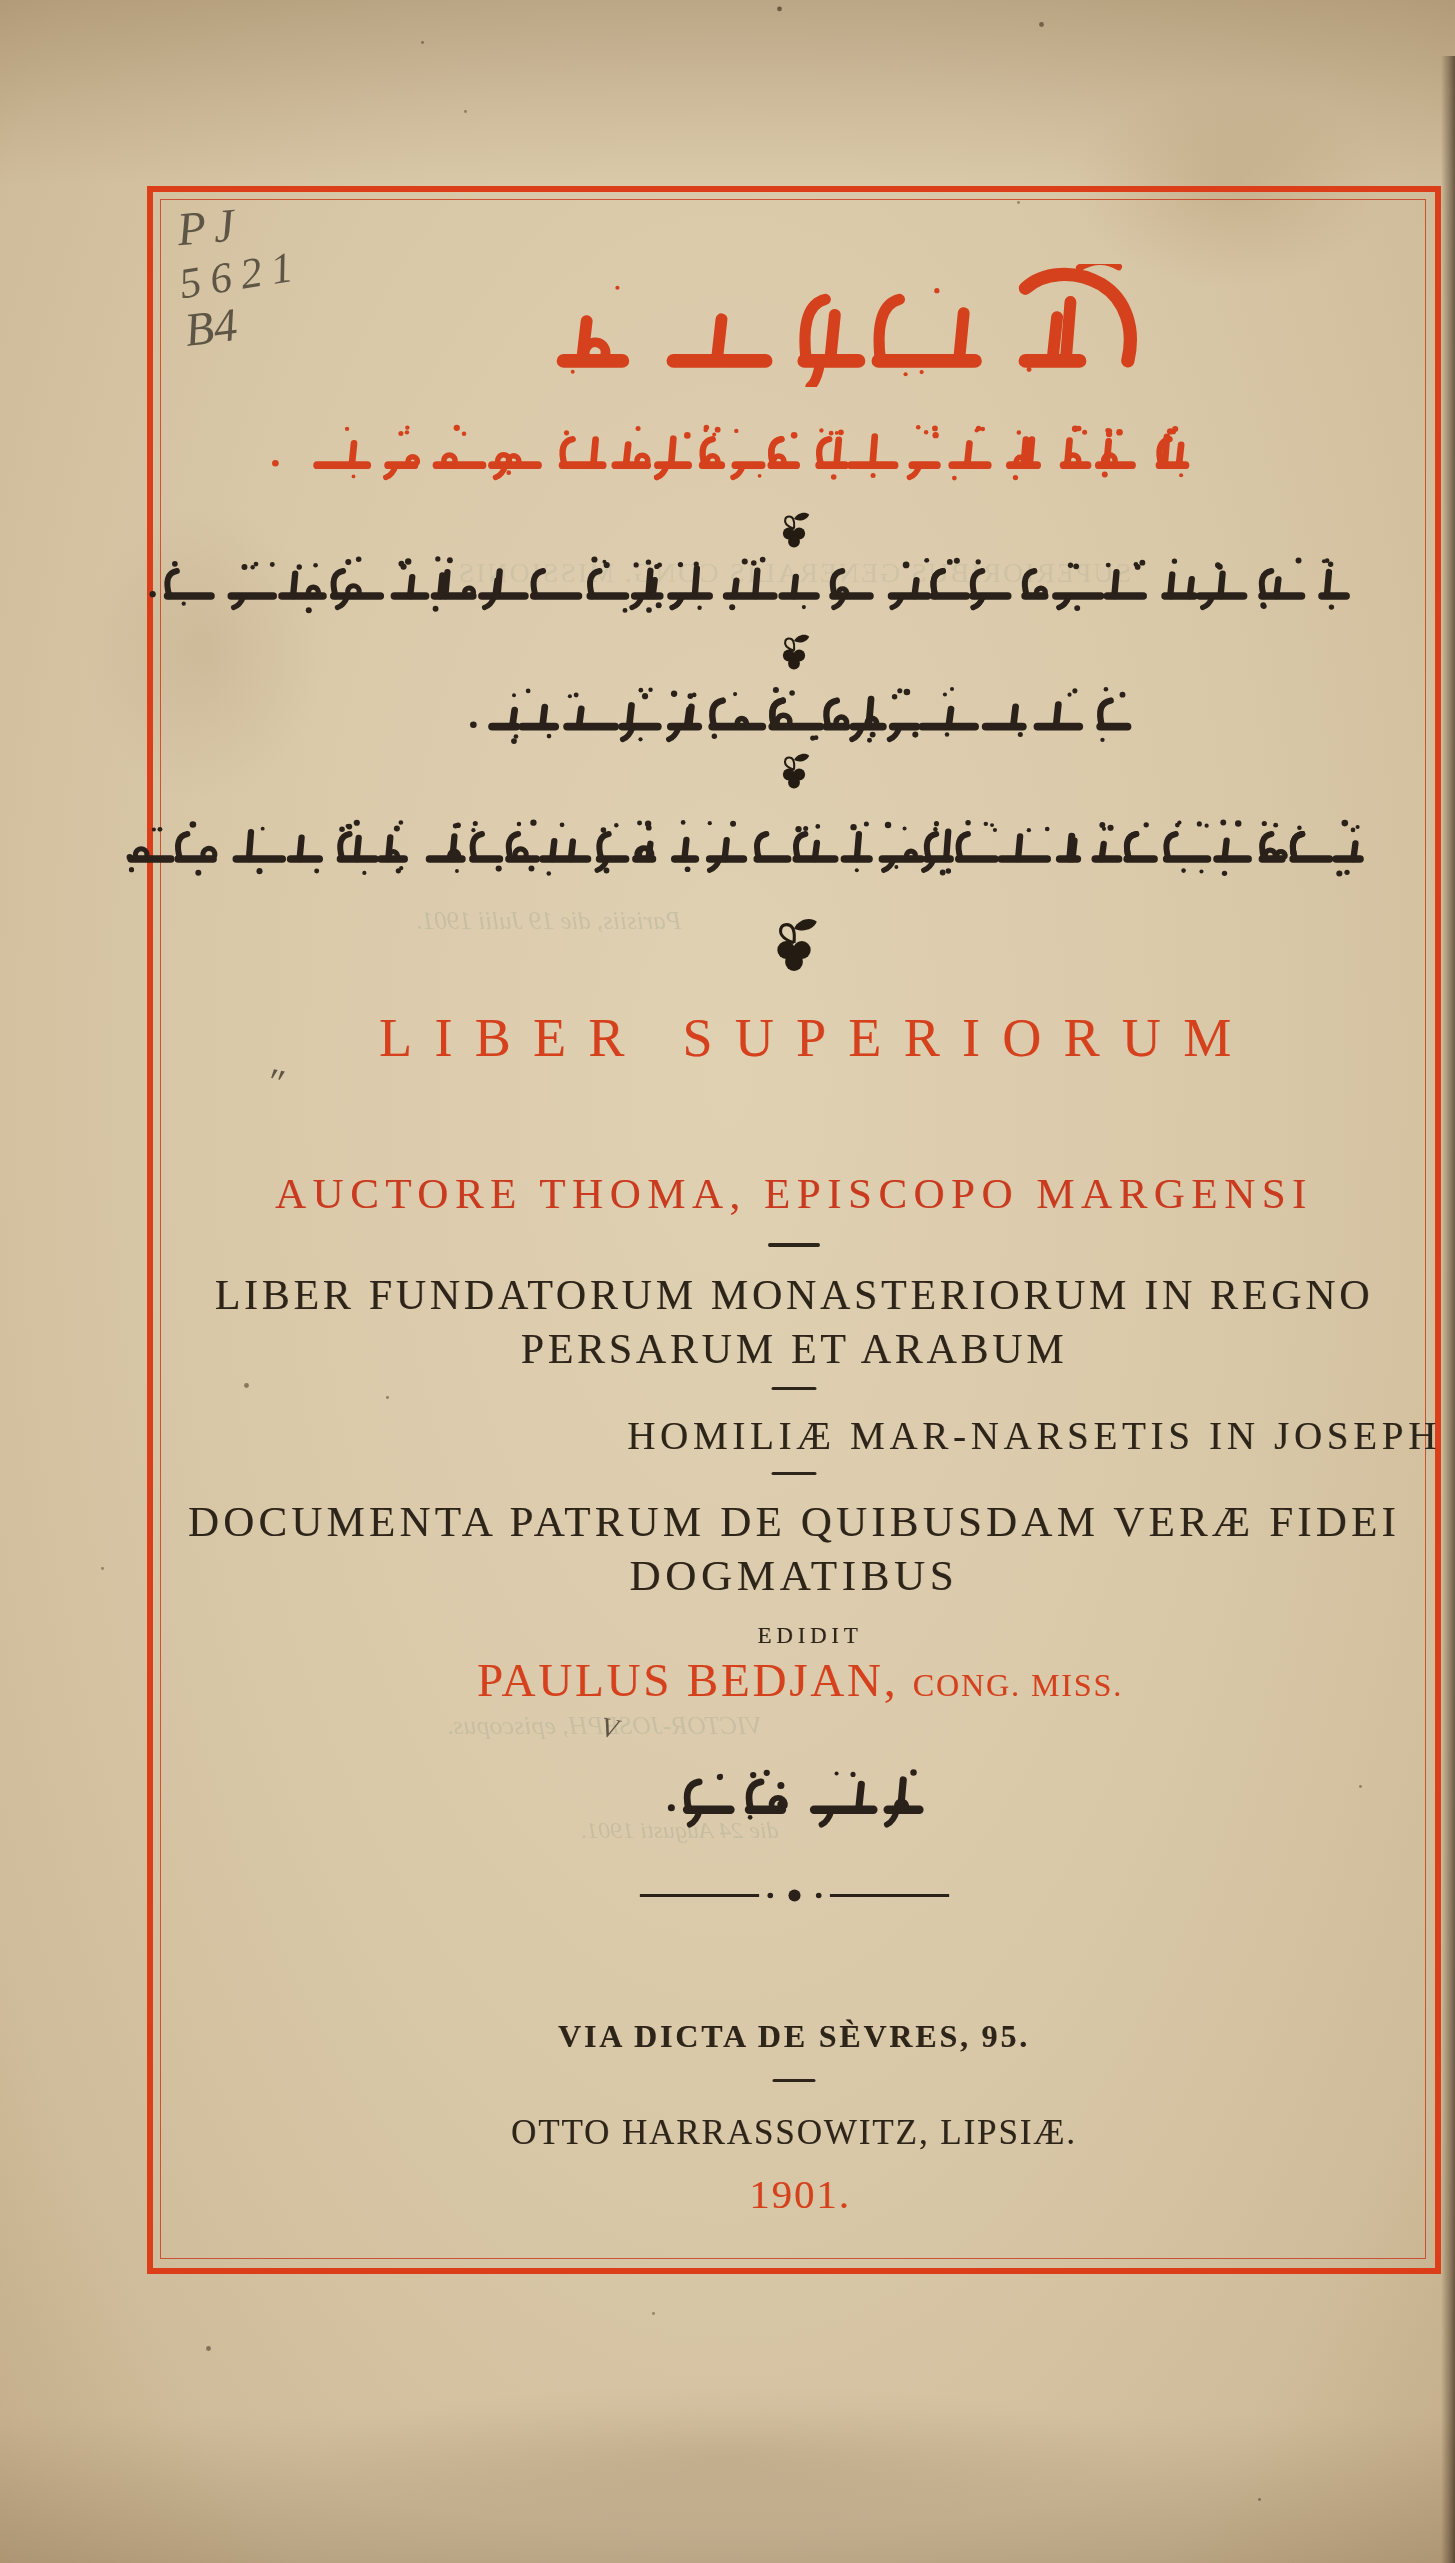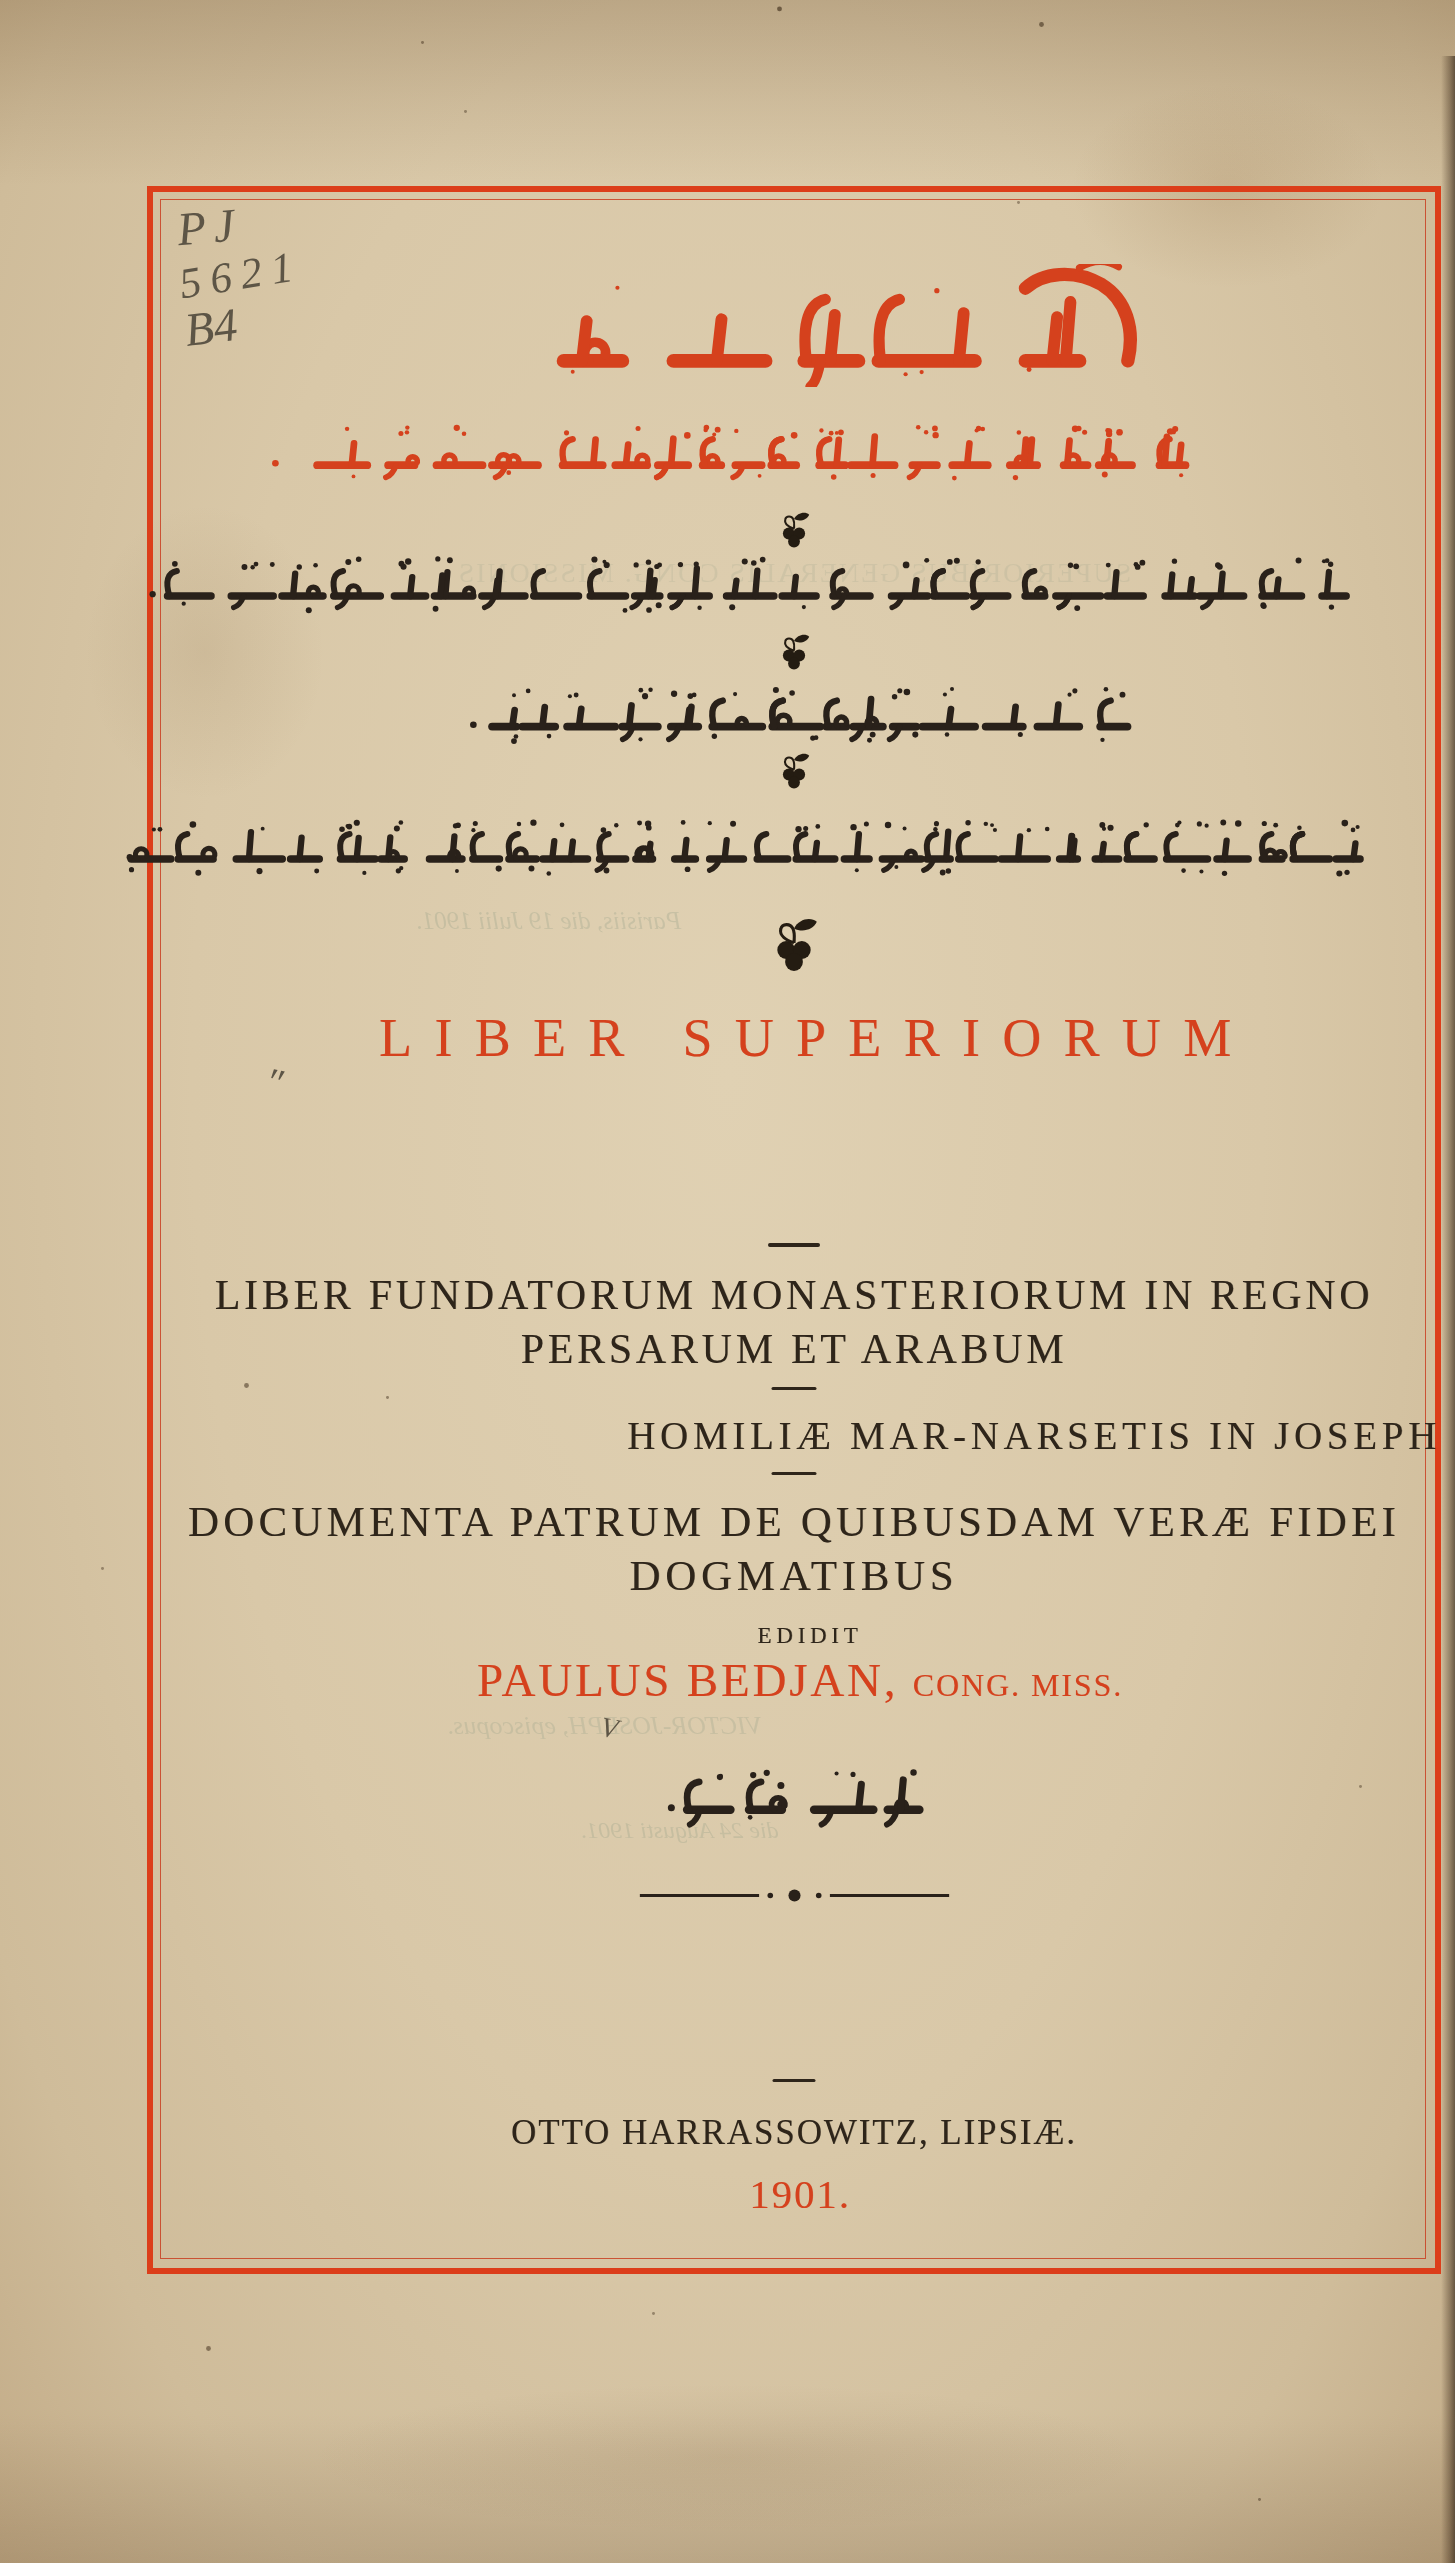--- a/index.html
+++ b/index.html
@@ -664,20 +664,21 @@
   </div>
 
   <div class="ctr b-orn4">
     <svg width="48" height="56" viewBox="0 0 40 46">
         <use href="#grape" xlink:href="#grape"></use>
       </svg>
   </div>
 
   <div class="ctr red t-libsup">LIBER  SUPERIORUM</div>
   <div class="abs pencil tick">″</div>
+  <div class="ctr red-dk t-auctore">AUCTORE  THOMA,  EPISCOPO  MARGENSI</div>
 
   <div class="ctr rule-wrap" style="top:1243px;">
     <span class="rule" style="width:52px;height:3.7px;display:inline-block;"></span>
   </div>
 
   <div class="ctr ink t-fund">LIBER FUNDATORUM MONASTERIORUM IN REGNO</div>
   <div class="ctr ink t-pers">PERSARUM ET ARABUM</div>
 
   <div class="ctr rule-wrap" style="top:1387px;">
     <span class="rule" style="width:45px;height:3.3px;display:inline-block;"></span>
@@ -738,20 +739,21 @@
       <g fill="#29211a" stroke="#29211a">
         <line x1="2" y1="9" x2="130" y2="9" stroke-width="3"></line>
         <circle cx="142" cy="9" r="3" stroke="none"></circle>
         <circle cx="168" cy="9" r="6.5" stroke="none"></circle>
         <circle cx="194" cy="9" r="3" stroke="none"></circle>
         <line x1="206" y1="9" x2="334" y2="9" stroke-width="3"></line>
       </g>
     </svg>
   </div>
 
+  <div class="ctr ink t-via">VIA DICTA DE SÈVRES, 95.</div>
 
   <div class="ctr rule-wrap" style="top:2079px;">
     <span class="rule" style="width:43px;height:3.3px;display:inline-block;"></span>
   </div>
 
   <div class="ctr ink t-otto">OTTO HARRASSOWITZ, LIPSIÆ.</div>
   <div class="ctr red t-year">1901.</div>
 
   <div class="abs edge-right"></div>
 

